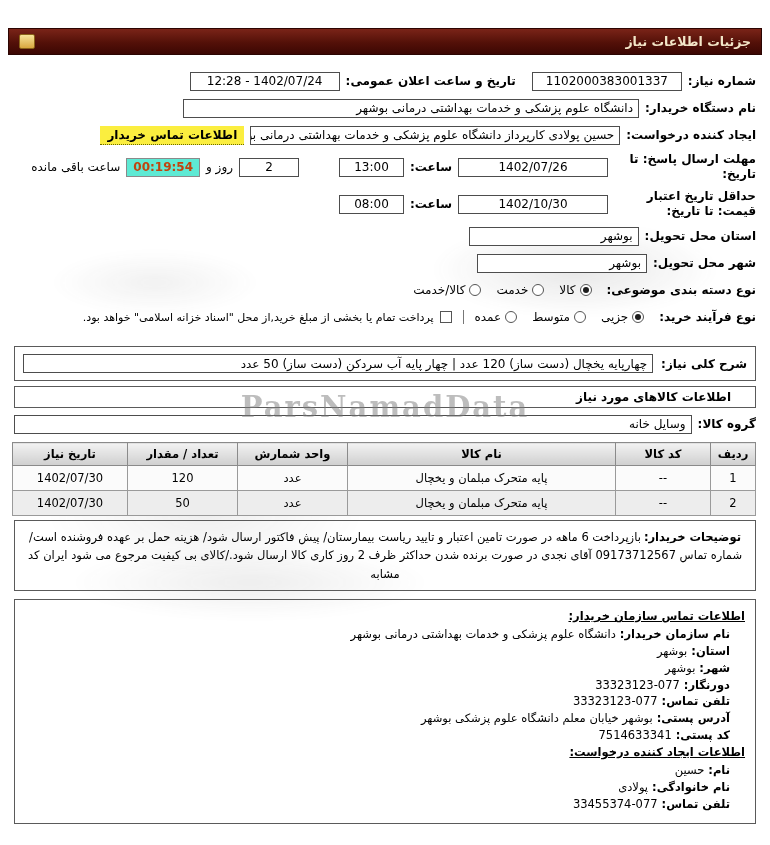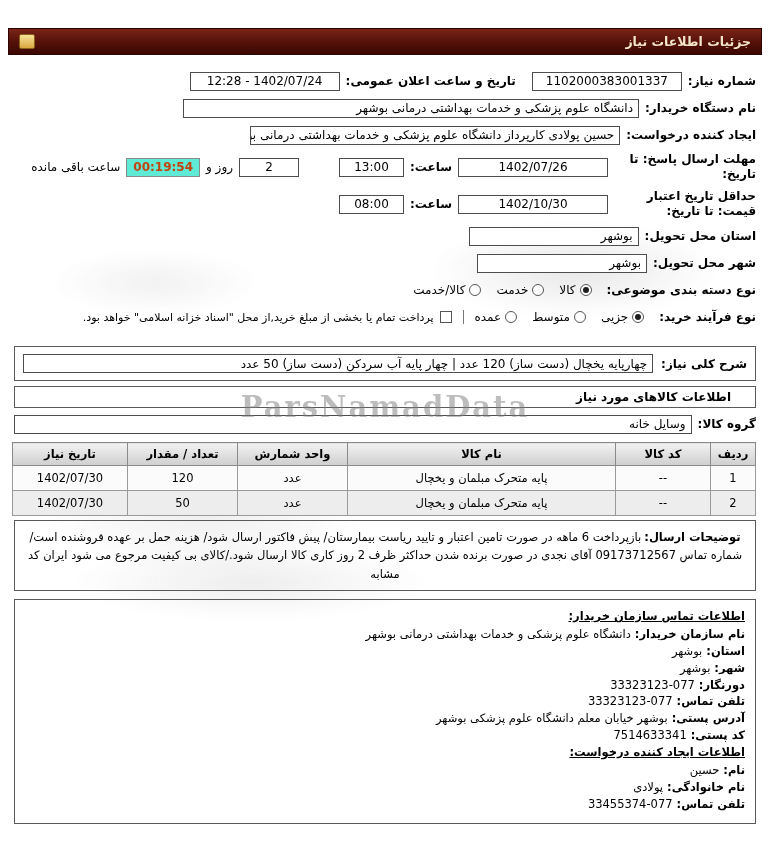--- a/index.html
+++ b/index.html
@@ -81,21 +81,21 @@
   td { border: 1px solid #9a9a9a; padding: 5px 3px; text-align: center; font-size: 11.5px; background: #fbfbfb; }
   tbody tr:nth-child(2) td { background: #ededed; }
   td.ltrcell { direction: ltr; unicode-bidi: isolate; }
 
   .notes-p { font-size: 11.5px; line-height: 1.6; text-align: center; }
   .notes-p b { margin-inline-end: 3px; }
 
   .contact { padding: 8px 10px 10px; font-size: 11.5px; line-height: 1.38; margin-top: 8px; }
   .c-head { font-weight: bold; text-decoration: underline; margin: 1px 0 2px; }
   .c-line b { margin-inline-end: 4px; }
-  .c-line { margin: 1px 0; }
+  .c-line { margin: 1px 15px; }
 
   
   .wm {
     position: absolute; top: 390px; left: 0; right: 0; z-index: 6;
     text-align: center; font-family: "DejaVu Serif", serif; font-weight: bold;
     font-size: 29px; color: #7e7e7e; opacity: .5; letter-spacing: 2px;
     direction: ltr; pointer-events: none;
   }
   .blob { position: absolute; z-index: 0; pointer-events: none; border-radius: 50%; filter: blur(3px); }
   .b1 { top: 222px; left: 430px; width: 290px; height: 95px; background: radial-gradient(rgba(60,60,60,.12), transparent 70%); }
@@ -129,20 +129,21 @@
     </div>
 
     <div class="row">
       <span class="lbl">نام دستگاه خریدار:</span>
       <span class="inp w456">دانشگاه علوم پزشکی و خدمات بهداشتی درمانی بوشهر</span>
     </div>
 
     <div class="row">
       <span class="lbl">ایجاد کننده درخواست:</span>
       <span class="inp w370">حسین پولادی کارپرداز دانشگاه علوم پزشکی و خدمات بهداشتی درمانی بوشهر</span>
+      <span class="ylink">اطلاعات تماس خریدار</span>
     </div>
 
     <div class="row">
       <span class="lblwrap">مهلت ارسال پاسخ: تا تاریخ:</span>
       <span class="inp ltr w150">1402/07/26</span>
       <span class="lbl">ساعت:</span>
       <span class="inp ltr w65">13:00</span>
       <span class="spacer28"></span>
       <span class="inp ltr w60">2</span>
       <span class="plain">روز و</span>
@@ -251,21 +252,21 @@
           <td>پایه متحرک مبلمان و یخچال</td>
           <td>عدد</td>
           <td>50</td>
           <td class="ltrcell">1402/07/30</td>
         </tr>
       </tbody>
     </table>
   </div>
 
   <div class="sect">
-    <p class="notes-p"><b>توضیحات ارسال:</b><span>بازپرداخت 6 ماهه در صورت تامین اعتبار و تایید ریاست بیمارستان/ پیش فاکتور ارسال شود/ هزینه حمل بر عهده فروشنده است/ شماره تماس 09173712567 آقای نجدی در صورت برنده شدن حداکثر ظرف 2 روز کاری کالا ارسال شود./کالای بی کیفیت مرجوع می شود ایران کد مشابه</span></p>
+    <p class="notes-p"><b>توضیحات خریدار:</b><span>بازپرداخت 6 ماهه در صورت تامین اعتبار و تایید ریاست بیمارستان/ پیش فاکتور ارسال شود/ هزینه حمل بر عهده فروشنده است/ شماره تماس 09173712567 آقای نجدی در صورت برنده شدن حداکثر ظرف 2 روز کاری کالا ارسال شود./کالای بی کیفیت مرجوع می شود ایران کد مشابه</span></p>
   </div>
 
   <div class="sect contact">
     <div class="c-head">اطلاعات تماس سازمان خریدار:</div>
     <div class="c-line"><b>نام سازمان خریدار:</b><span>دانشگاه علوم پزشکی و خدمات بهداشتی درمانی بوشهر</span></div>
     <div class="c-line"><b>استان:</b><span>بوشهر</span></div>
     <div class="c-line"><b>شهر:</b><span>بوشهر</span></div>
     <div class="c-line"><b>دورنگار:</b><span>077-33323123</span></div>
     <div class="c-line"><b>تلفن تماس:</b><span>077-33323123</span></div>
     <div class="c-line"><b>آدرس پستی:</b><span>بوشهر خیابان معلم دانشگاه علوم پزشکی بوشهر</span></div>

